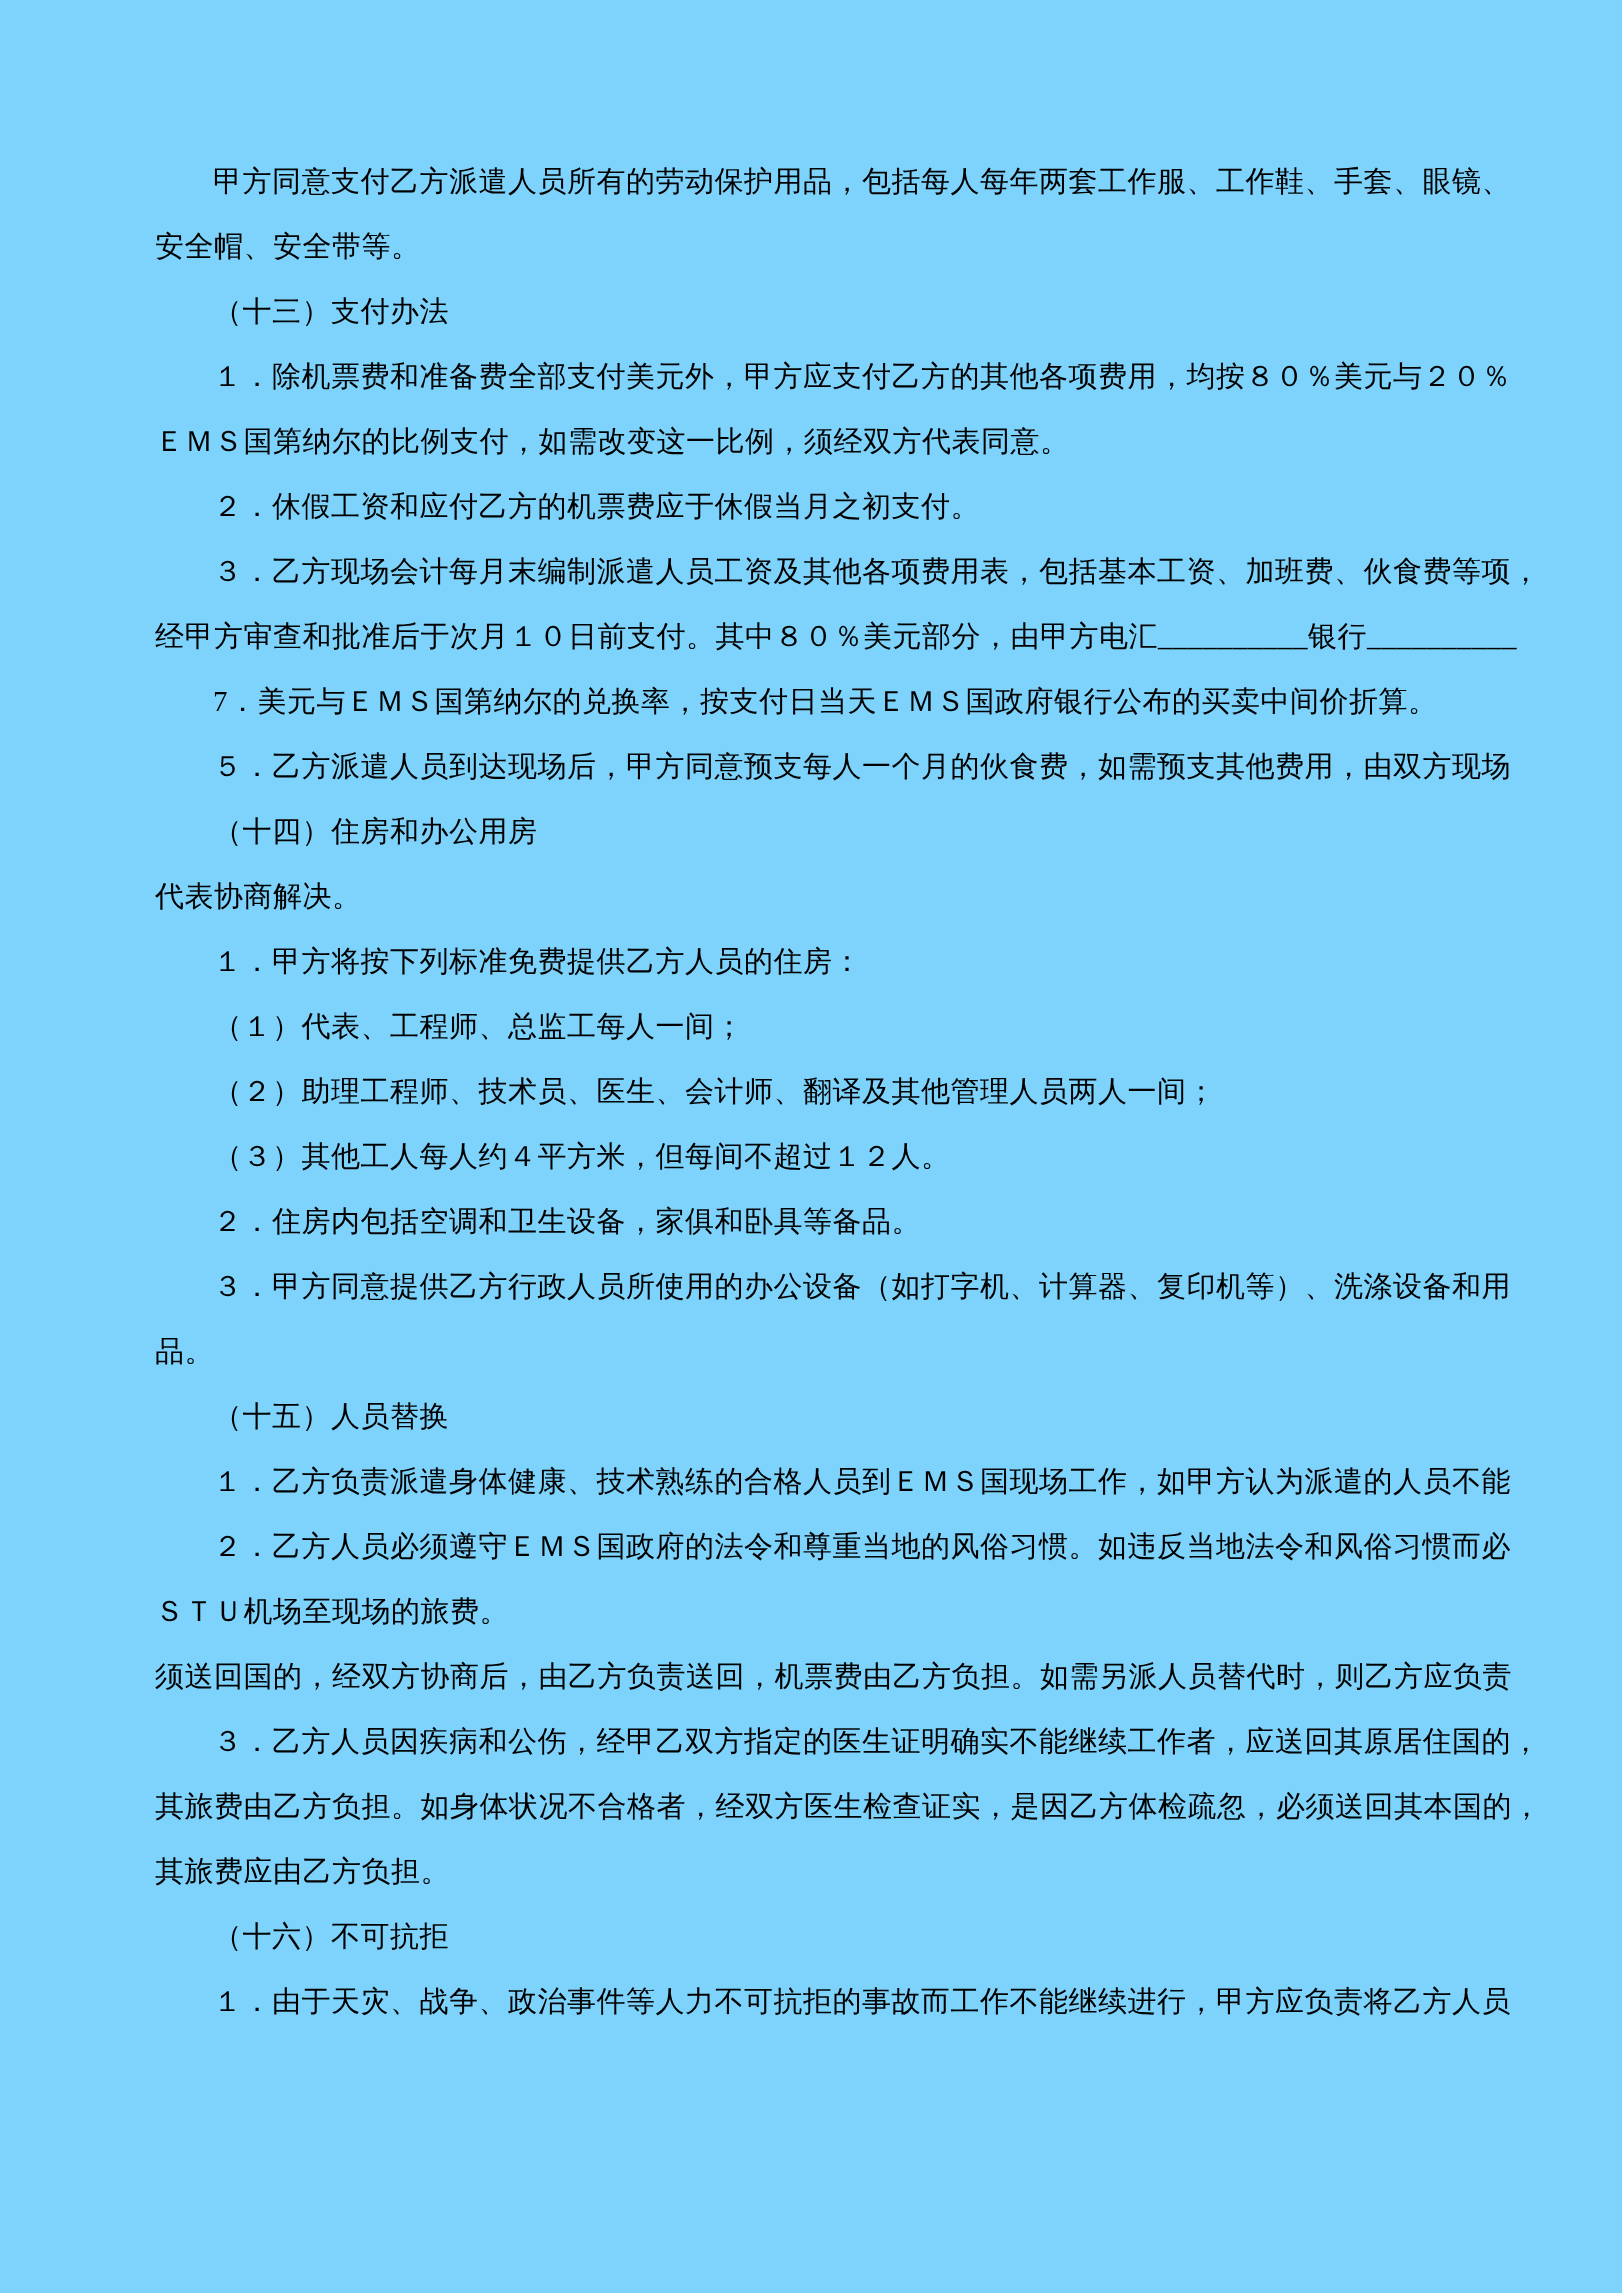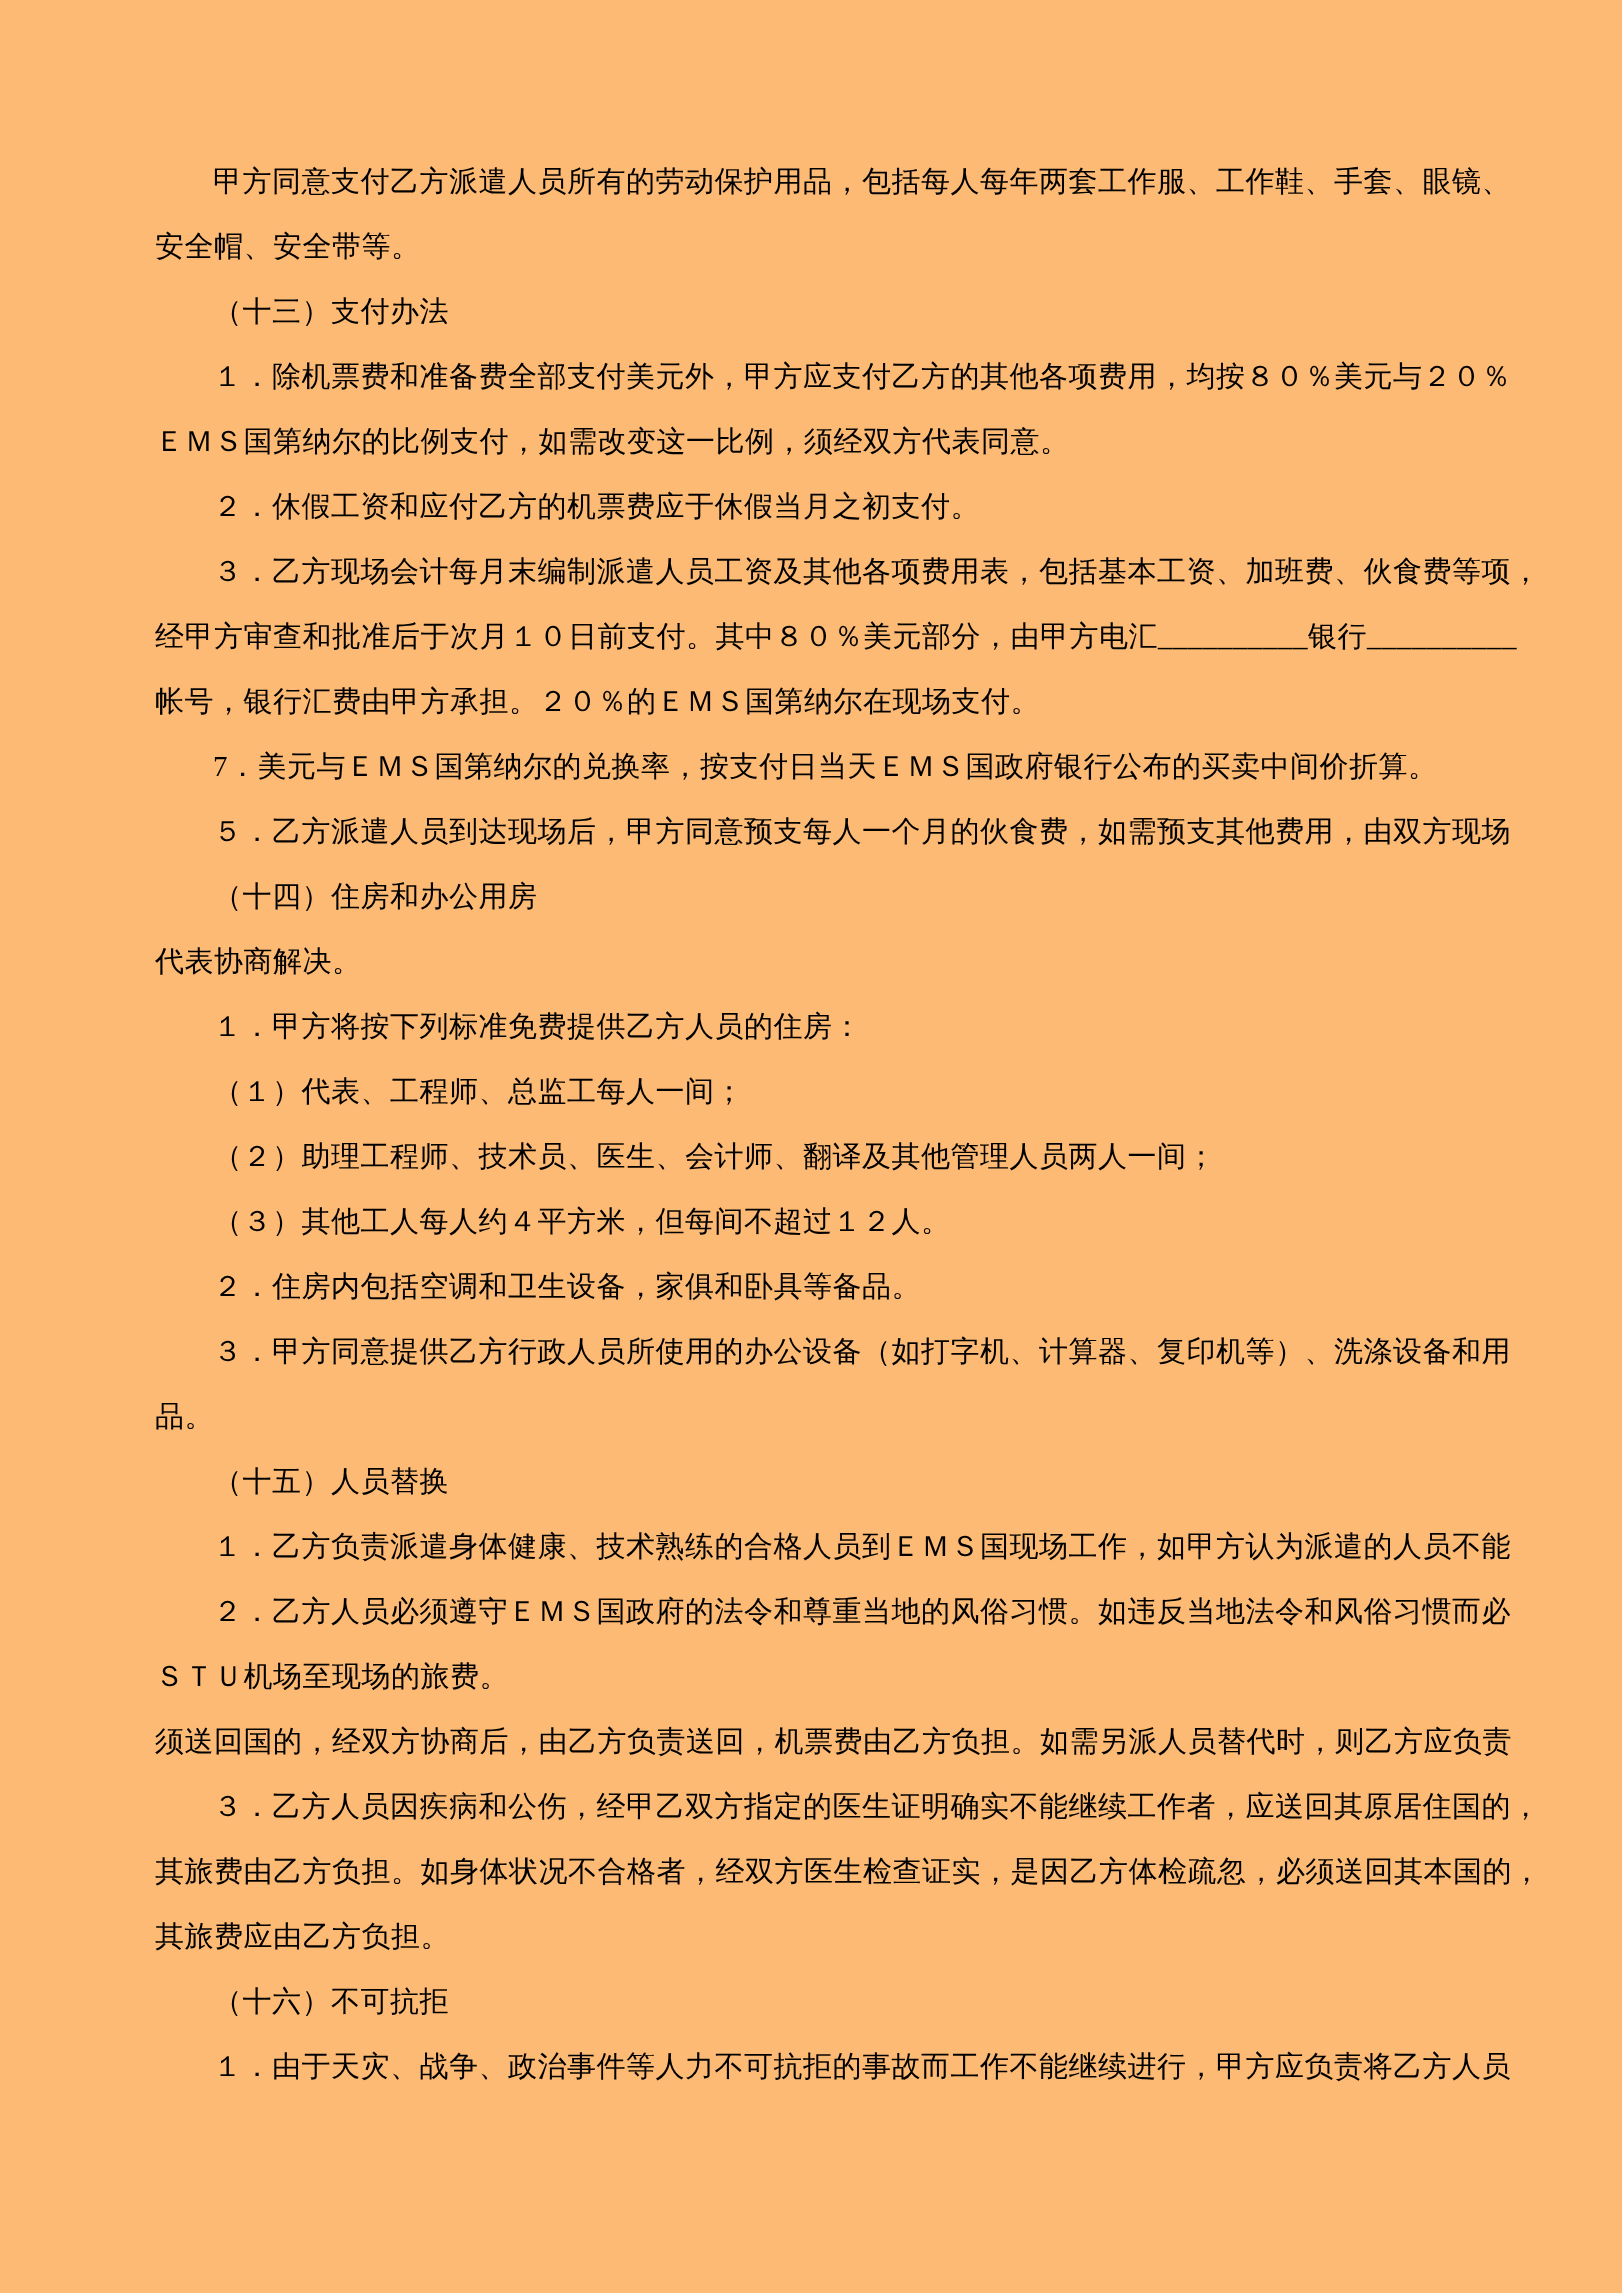--- a/index.html
+++ b/index.html
@@ -1,20 +1,20 @@
 <!DOCTYPE html>
 <html style="font-size:14.5px"><head>
 <meta charset="utf-8">
 <style>
   html,body { margin:0; padding:0; background:#ffffff; }
   .page {
     position: relative;
     width: 1623px;
     height: 2294px;
-    background: #fdba74;
+    background: #7dd3fc;
     overflow: hidden;
   }
   .content {
     position: absolute;
     top: 149px;
     left: 155px;
     width: 1314px;
     color: #000000;
     font-family: "Liberation Serif", "DejaVu Serif", serif;
     font-size: 29px;
@@ -33,21 +33,20 @@
 <div class="page">
   <div class="content">
     <div class="ln ind">甲方同意支付乙方派遣人员所有的劳动保护用品，包括每人每年两套工作服、工作鞋、手套、眼镜、</div>
     <div class="ln">安全帽、安全带等。</div>
     <div class="ln hd">（十三）支付办法</div>
     <div class="ln ind">１．除机票费和准备费全部支付美元外，甲方应支付乙方的其他各项费用，均按８０％美元与２０％</div>
     <div class="ln">ＥＭＳ国第纳尔的比例支付，如需改变这一比例，须经双方代表同意。</div>
     <div class="ln ind">２．休假工资和应付乙方的机票费应于休假当月之初支付。</div>
     <div class="ln ind">３．乙方现场会计每月末编制派遣人员工资及其他各项费用表，包括基本工资、加班费、伙食费等项，</div>
     <div class="ln">经甲方审查和批准后于次月１０日前支付。其中８０％美元部分，由甲方电汇__________银行__________</div>
-    <div class="ln">帐号，银行汇费由甲方承担。２０％的ＥＭＳ国第纳尔在现场支付。</div>
     <div class="ln ind">7．美元与ＥＭＳ国第纳尔的兑换率，按支付日当天ＥＭＳ国政府银行公布的买卖中间价折算。</div>
     <div class="ln ind">５．乙方派遣人员到达现场后，甲方同意预支每人一个月的伙食费，如需预支其他费用，由双方现场</div>
     <div class="ln hd">（十四）住房和办公用房</div>
     <div class="ln">代表协商解决。</div>
     <div class="ln ind">１．甲方将按下列标准免费提供乙方人员的住房：</div>
     <div class="ln ind">（１）代表、工程师、总监工每人一间；</div>
     <div class="ln ind">（２）助理工程师、技术员、医生、会计师、翻译及其他管理人员两人一间；</div>
     <div class="ln ind">（３）其他工人每人约４平方米，但每间不超过１２人。</div>
     <div class="ln ind">２．住房内包括空调和卫生设备，家俱和卧具等备品。</div>
     <div class="ln ind">３．甲方同意提供乙方行政人员所使用的办公设备（如打字机、计算器、复印机等）、洗涤设备和用</div>

